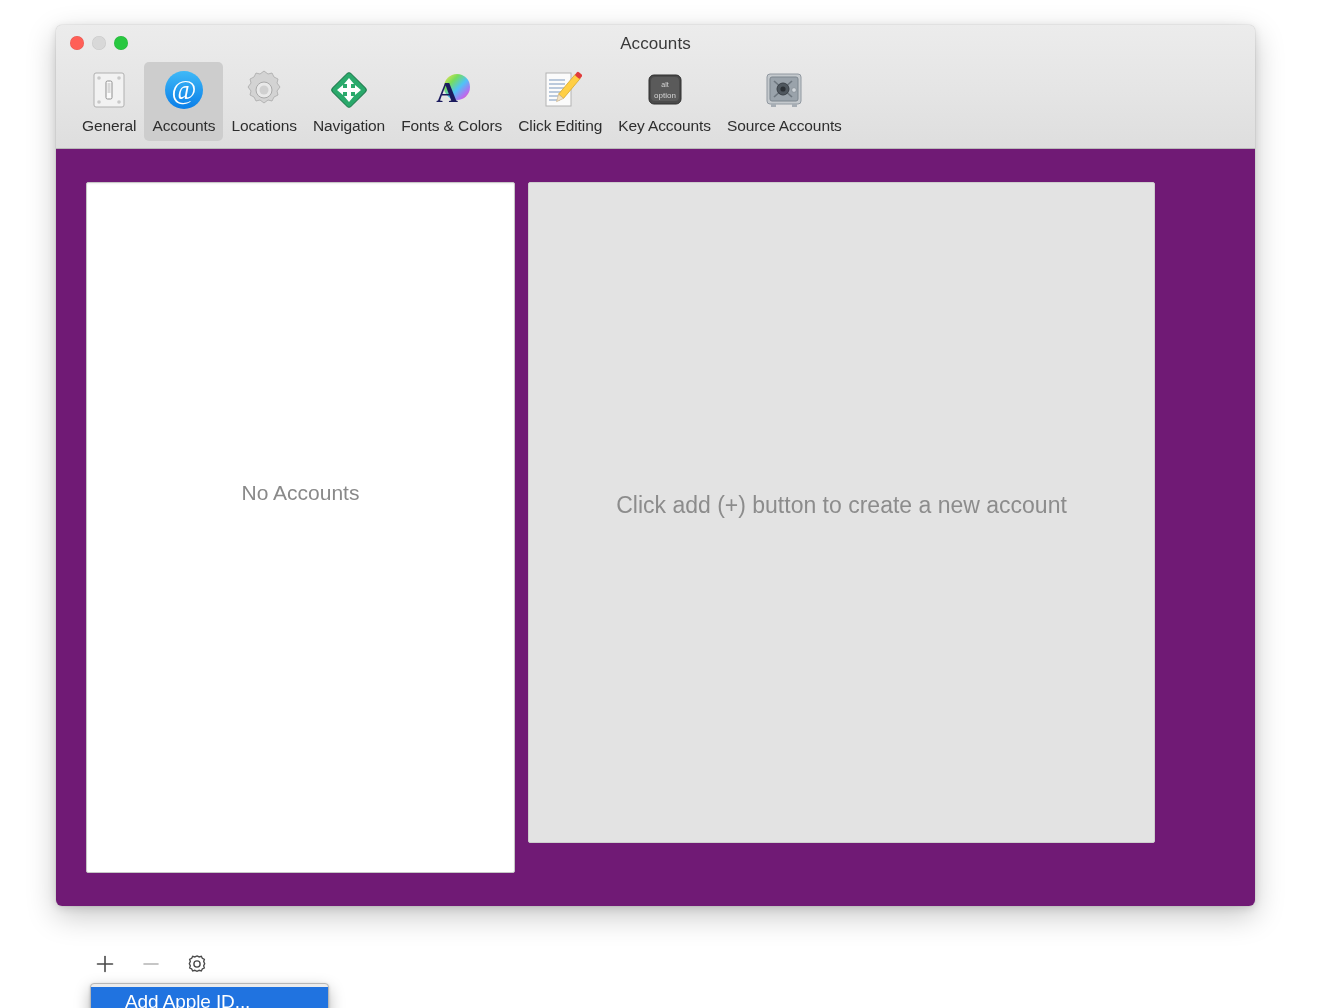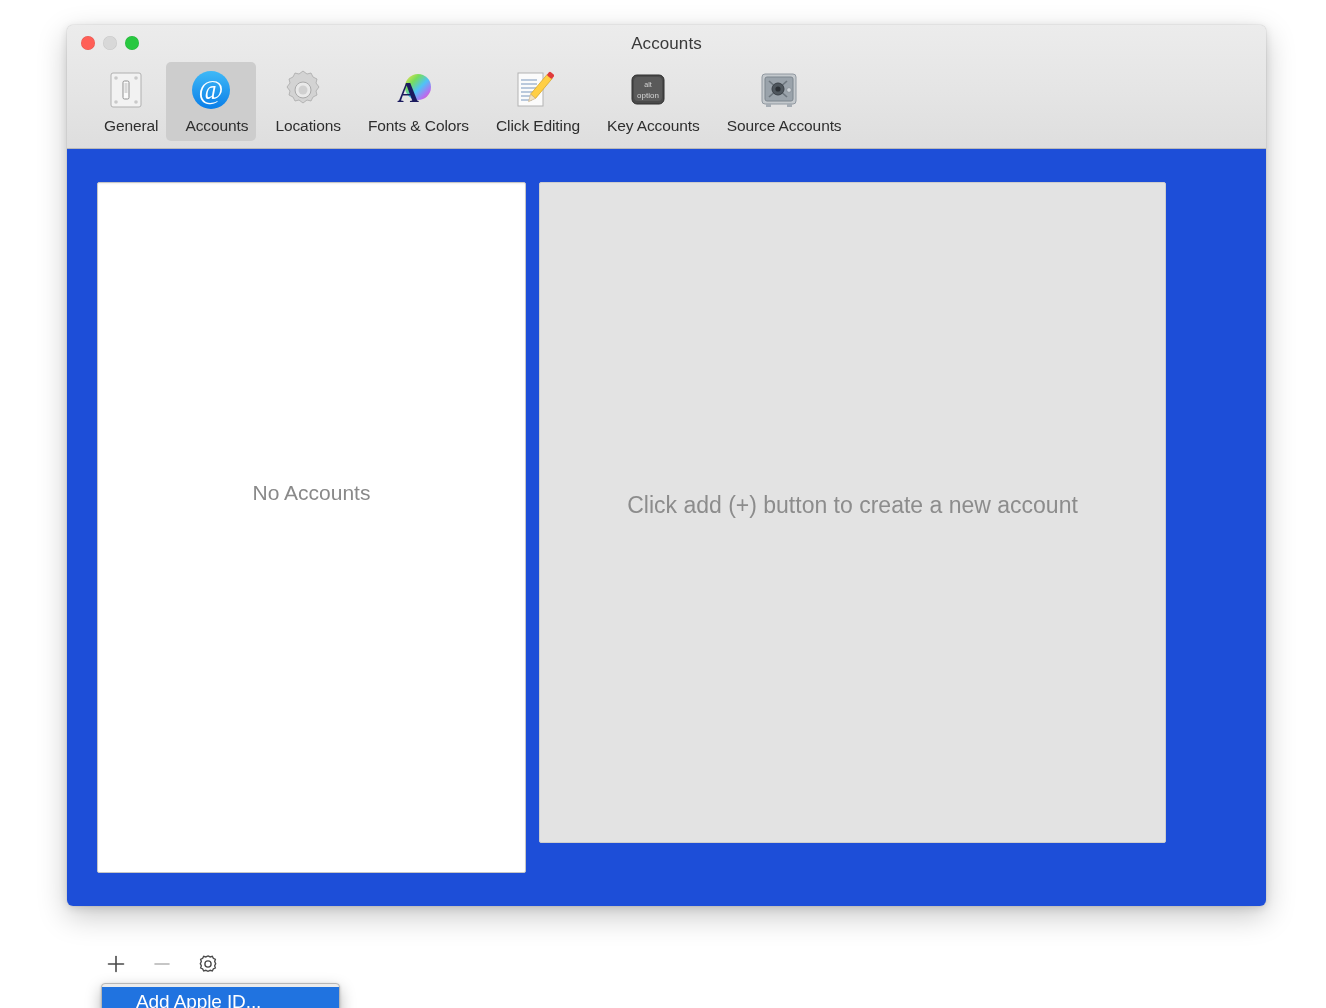--- a/index.html
+++ b/index.html
@@ -7,21 +7,21 @@
     width: 1326px; height: 1008px;
     background: #ffffff;
     font-family: "Liberation Sans", sans-serif;
     overflow: hidden;
   }
   #root { position: relative; width: 1326px; height: 1008px; background: #fff; }
 
   
   .window {
     position: absolute;
-    left: 67px; top: 25px;
+    left: 56px; top: 25px;
     width: 1199px; height: 881px;
     background: #ececec;
     border-radius: 6px;
     box-shadow: 0 0 1px rgba(0,0,0,.35), 0 10px 30px rgba(0,0,0,.22), 0 2px 8px rgba(0,0,0,.12);
     overflow: visible;
   }
 
   
   .titlebar {
     position: relative;
@@ -54,25 +54,25 @@
     min-width: 60px;
     cursor: default;
   }
   .tab.selected { background: #cdcdcd; }
   .tab .icon-wrap {
     width: 48px; height: 48px;
     display: flex; align-items: center; justify-content: center;
     margin-bottom: 3px;
   }
   .tab .label {
-    font-size: 15.5px; color: #2e2e2e; white-space: nowrap; letter-spacing: -.1px; margin-left: 11px;
-  }
-
-  
-  .body { position: relative; height: 757px; background: #1d4ed8; border-radius: 0 0 6px 6px; }
+    font-size: 15.5px; color: #2e2e2e; white-space: nowrap; letter-spacing: -.1px;
+  }
+
+  
+  .body { position: relative; height: 757px; background: #701a75; border-radius: 0 0 6px 6px; }
 
   .left-panel {
     position: absolute; left: 30px; top: 33px;
     width: 429px; height: 691px;
     background: #ffffff;
     border: 1px solid #c6c6c6;
     border-radius: 2px;
     box-shadow: inset 0 1px 2px rgba(0,0,0,.06);
   }
   .empty-left {
@@ -184,20 +184,29 @@
               <g fill="#d3d3d3" stroke="#a9a9a9" stroke-width=".8">
                 <path d="M21 2 l4 3 4-1 2 4 4 2 -1 4 3 4 -3 4 1 4 -4 2 -2 4 -4 -1 -4 3 -4 -3 -4 1 -2 -4 -4 -2 1 -4 -3 -4 3 -4 -1 -4 4 -2 2 -4 4 1z"></path>
               </g>
               <circle cx="21" cy="21" r="8" fill="#e9e9e9" stroke="#a9a9a9"></circle>
               <circle cx="21" cy="21" r="4.5" fill="#d0d0d0"></circle>
             </svg>
           </div>
           <div class="label">Locations</div>
         </div>
 
+        <div class="tab">
+          <div class="icon-wrap">
+            <svg width="44" height="44" viewBox="0 0 44 44">
+              <rect x="9" y="9" width="26" height="26" rx="3" transform="rotate(45 22 22)" fill="#2aa96b" stroke="#1d7a4d"></rect>
+              <path d="M22 10 l5 6 h-3 v4 h4 v-3 l6 5 -6 5 v-3 h-4 v4 h3 l-5 6 -5 -6 h3 v-4 h-4 v3 l-6 -5 6 -5 v3 h4 v-4 h-3z" fill="#ffffff"></path>
+            </svg>
+          </div>
+          <div class="label">Navigation</div>
+        </div>
 
         <div class="tab">
           <div class="icon-wrap">
             <svg width="44" height="44" viewBox="0 0 44 44">
               <defs>
                 <linearGradient id="cw1" x1="0" y1="0" x2="1" y2="1">
                   <stop offset="0" stop-color="#ffe14d"></stop>
                     <stop offset=".3" stop-color="#76dd5d"></stop>
                   <stop offset=".55" stop-color="#4fc3f7"></stop>
                     <stop offset=".8" stop-color="#b86cf0"></stop>

